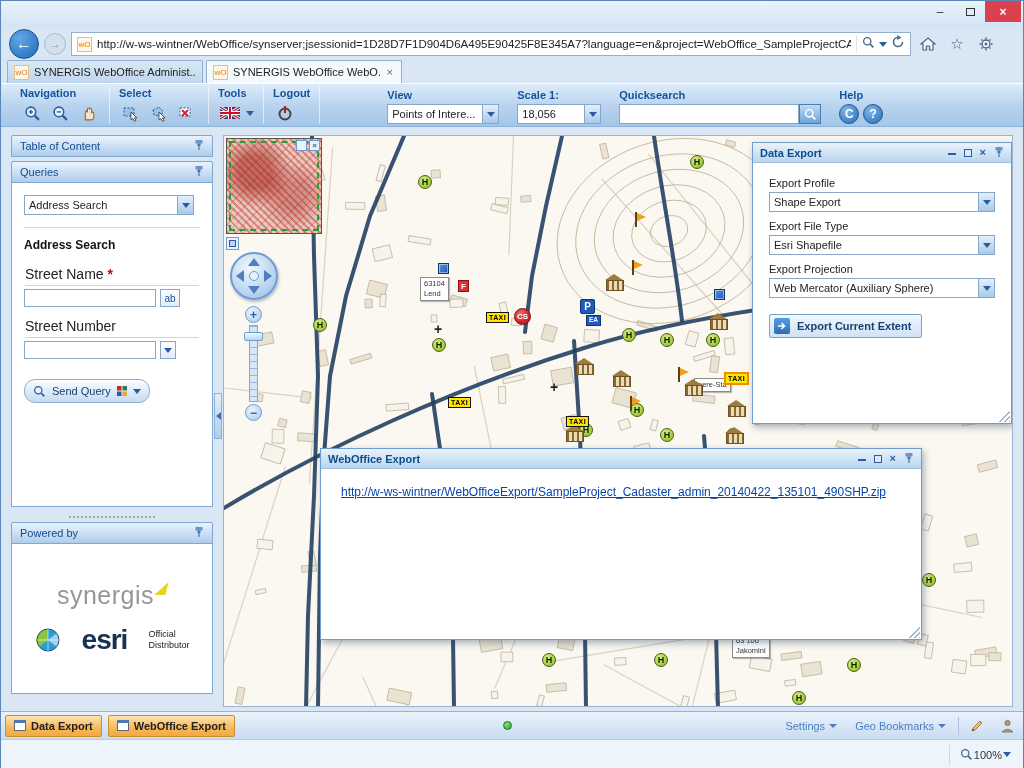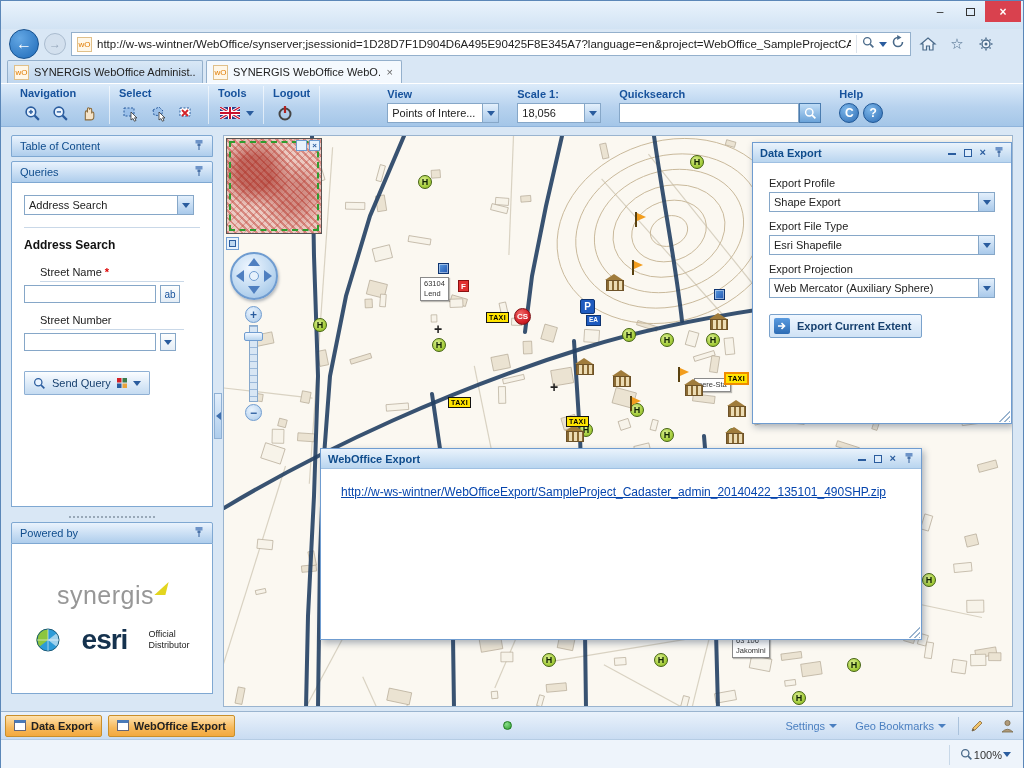--- a/index.html
+++ b/index.html
@@ -26,21 +26,21 @@
   .chrome-icon{width:24px;height:24px;display:flex;align-items:center;justify-content:center;font-size:15px;color:#4a6a8a}
 
   
   .tabbar{position:absolute;top:58px;left:0;right:0;height:24px;display:flex;align-items:flex-end;padding:0 6px;gap:3px}
   .tab{width:196px;height:23px;display:flex;align-items:center;gap:5px;padding:0 6px;font-size:11px;color:#222;background:linear-gradient(#d9e8f6,#bfd6ee);border:1px solid #94b0cc;border-bottom:none;border-radius:2px 2px 0 0}
   .tab.active{background:#f4f9fe}
   .tab-label{flex:1;white-space:nowrap;overflow:hidden}
   .tab-close{font-size:11px;color:#666;padding:0 2px}
 
   
-  .toolbar{position:absolute;top:82px;left:0;right:0;height:44px;background:linear-gradient(#dcebfa,#b7d2ee 55%,#a4c6e8);border-top:1px solid #fff;border-bottom:1px solid #8fb4dc;display:flex;align-items:center;padding:2px 10px}
+  .toolbar{position:absolute;top:82px;left:0;right:0;height:44px;background:linear-gradient(#dcebfa,#b7d2ee 55%,#a4c6e8);border-top:1px solid #fff;border-bottom:1px solid #8fb4dc;display:flex;align-items:flex-end;padding:2px 10px}
   .tb-sec{display:flex;flex-direction:column;padding:1px 9px 0;border-right:1px solid rgba(255,255,255,.6)}
   .tb-label{font-size:11px;font-weight:bold;color:#17529c;height:15px;white-space:nowrap}
   .tb-icons{display:flex;align-items:center;gap:4px}
   .icon-btn{width:24px;height:22px;display:flex;align-items:center;justify-content:center;border-radius:2px}
   .icon-btn.active-tool{background:linear-gradient(#ffe2a6,#f5b854);border:1px solid #cf9430}
   .tb-spacer{width:58px}
   .combo{height:20px;background:#fff;border:1px solid #86a7c8;display:flex;align-items:center;font-size:11px;color:#222}
   .combo .val{flex:1;padding:0 4px;white-space:nowrap;overflow:hidden}
   .combo .caret{width:16px;height:100%;background:linear-gradient(#e4f0fc,#a9c9ea);border-left:1px solid #86a7c8;display:flex;align-items:center;justify-content:center}
   .w-view{width:112px}.w-scale{width:84px}
@@ -49,28 +49,28 @@
   .qs-btn{width:22px;height:20px;background:linear-gradient(#bfdcf6,#6ba3d9);border:1px solid #4a7cb0;display:flex;align-items:center;justify-content:center}
   .round-btn{width:20px;height:20px;border-radius:50%;background:radial-gradient(circle at 35% 30%,#7db7ea,#2d6cb4);color:#fff;font-weight:bold;font-size:12px;border:1px solid #1f5796;display:flex;align-items:center;justify-content:center}
 
   
   .sidebar{position:absolute;left:10px;top:134px;width:202px;height:572px}
   .sb-header{height:22px;background:linear-gradient(#eaf3fd,#aecdec);border:1px solid #7fa8d2;display:flex;align-items:center;padding:0 8px;font-size:11px;font-weight:normal;color:#0f4c8c;border-radius:2px 2px 0 0;margin-top:4px}
   .sb-header:first-child{margin-top:0}
   .sb-header .pin{margin-left:auto}
   .sb-body{background:#fff;border:1px solid #7fa8d2;border-top:none;padding:12px}
   .q-body{height:324px}
-  .fld-label{font-size:11px;color:#222;margin:11px 16px 3px}
+  .fld-label{font-size:14px;color:#222;margin:11px 1px 3px}
   .req{color:#d00;font-weight:bold}
   .in-row{display:flex;align-items:center;gap:4px}
   .txt{height:18px;border:1px solid #86a7c8;font-size:11px;padding:0 3px;width:132px;font-family:inherit}
   .mini-btn{width:20px;height:18px;background:linear-gradient(#fdfefe,#e4edf6);border:1px solid #86a7c8;font-size:10px;color:#17529c;display:flex;align-items:center;justify-content:center}
   .sel-divider{border-top:1px solid #c9d8e8;margin:12px 0 10px}
   .q-title{font-size:12px;font-weight:bold;color:#111}
-  .sq-btn{margin-top:20px;height:24px;display:inline-flex;align-items:center;gap:6px;padding:0 8px;background:linear-gradient(#fbfdff,#d9e8f7 60%,#c5dbf1);border:1px solid #8fb0d4;border-radius:1px;font-size:11px;color:#17406e}
+  .sq-btn{margin-top:20px;height:24px;display:inline-flex;align-items:center;gap:6px;padding:0 8px;background:linear-gradient(#fbfdff,#d9e8f7 60%,#c5dbf1);border:1px solid #8fb0d4;border-radius:11px;font-size:11px;color:#17406e}
   .dotsep{margin:9px auto 0;width:86px;border-top:2px dotted #98a8b8;height:0}
   .pw-body{height:150px;display:flex;flex-direction:column;align-items:center;justify-content:center;gap:14px}
   .syn-logo{display:flex;align-items:flex-start;gap:2px}
   .syn-text{font-size:25px;color:#979797;letter-spacing:.5px}
   .syn-tri{width:0;height:0;border-left:11px solid transparent;border-bottom:13px solid #e3d51f;transform:skewX(-14deg);margin-top:1px}
   .esri-row{display:flex;align-items:center;gap:21px}
   .esri-text{font-size:28px;font-weight:bold;color:#15324e;letter-spacing:-1px}
   .esri-tag{font-size:9px;color:#222;line-height:1.25}
 
   

